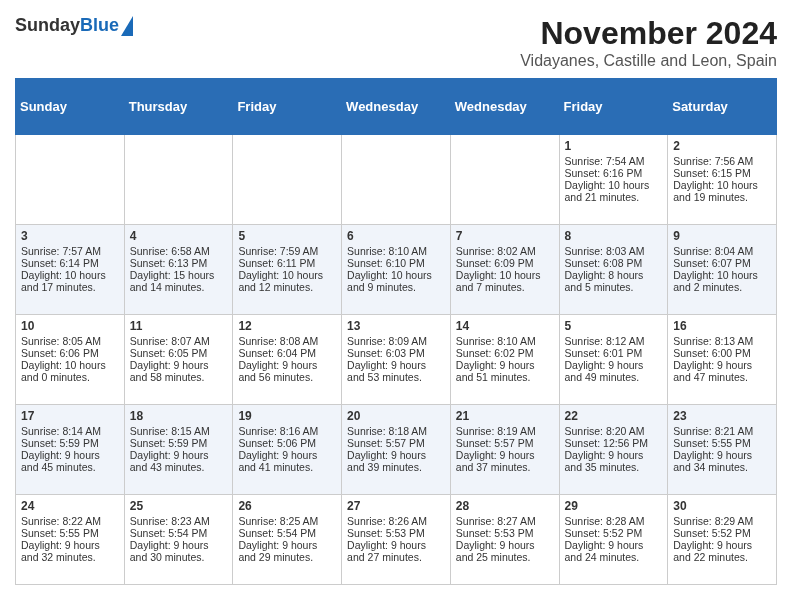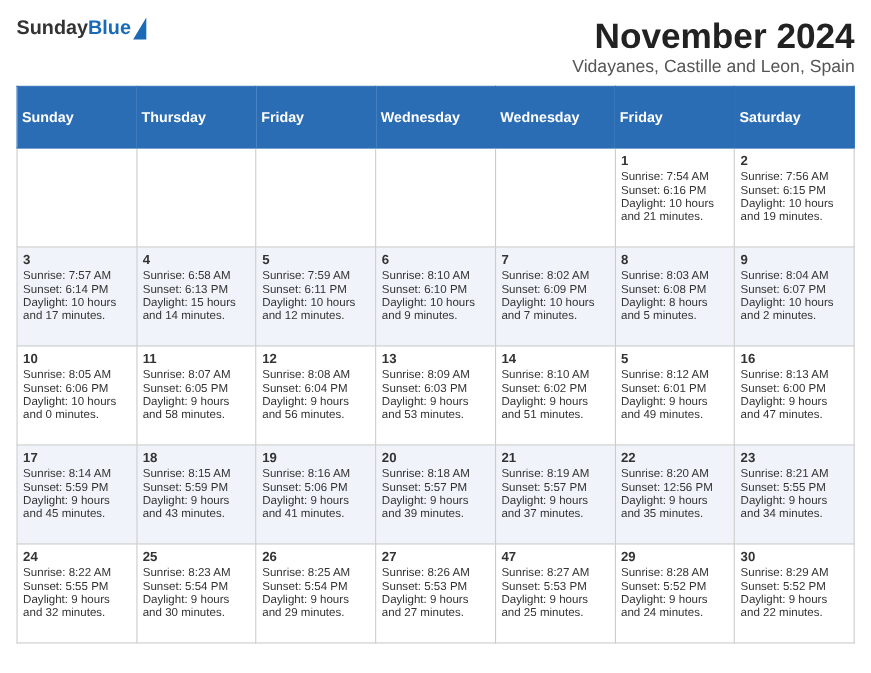--- a/index.html
+++ b/index.html
@@ -292,21 +292,21 @@
           <div>Sunset: 5:54 PM</div>
           <div>Daylight: 9 hours and 29 minutes.</div>
         </td>
         <td>
           <span class="day-num">27</span>
           <div>Sunrise: 8:26 AM</div>
           <div>Sunset: 5:53 PM</div>
           <div>Daylight: 9 hours and 27 minutes.</div>
         </td>
         <td>
-          <span class="day-num">47</span>
+          <span class="day-num">28</span>
           <div>Sunrise: 8:27 AM</div>
           <div>Sunset: 5:53 PM</div>
           <div>Daylight: 9 hours and 25 minutes.</div>
         </td>
         <td>
           <span class="day-num">29</span>
           <div>Sunrise: 8:28 AM</div>
           <div>Sunset: 5:52 PM</div>
           <div>Daylight: 9 hours and 24 minutes.</div>
         </td>

